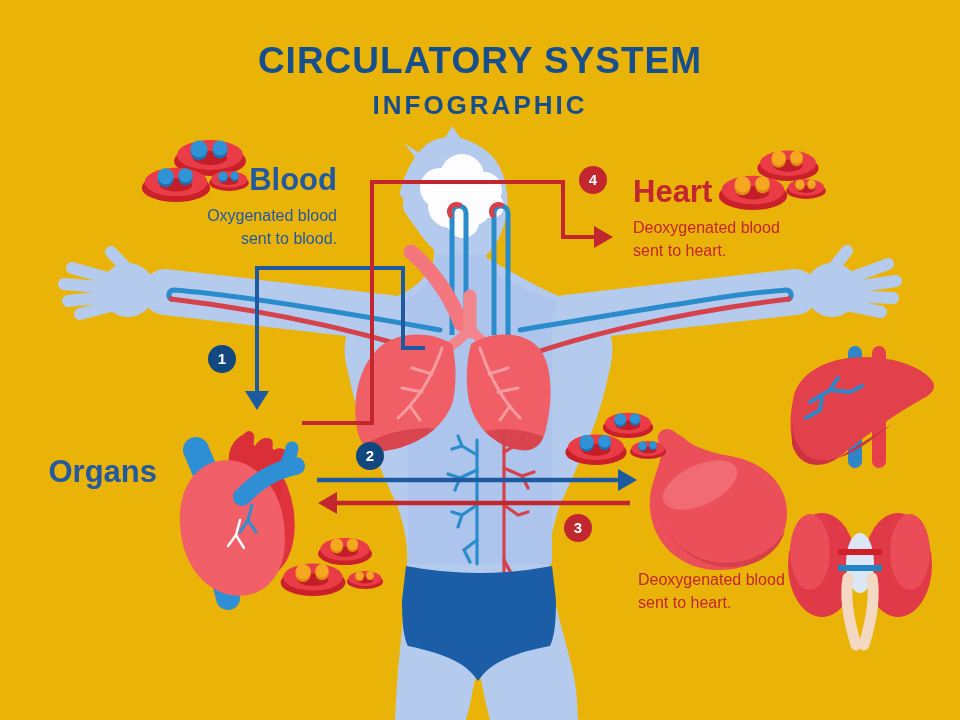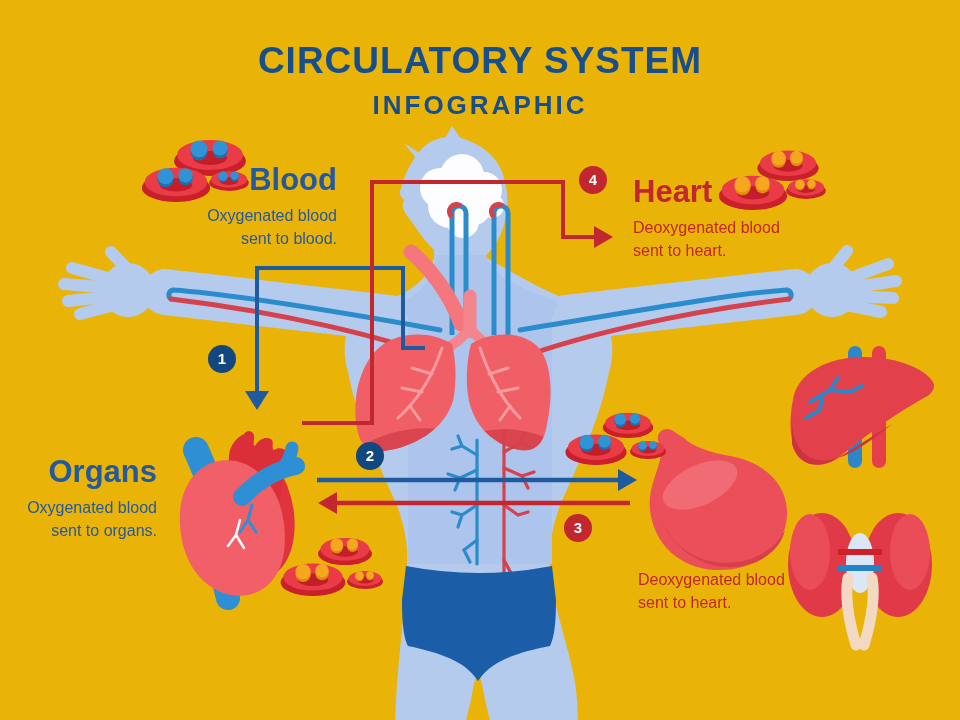--- a/index.html
+++ b/index.html
@@ -288,21 +288,20 @@
     <p>Oxygenated blood sent to blood.</p>
   </div>
 
   <div id="lungs-block" class="label-block red-text align-l">
     <h2>Heart</h2>
     <p>Deoxygenated blood sent to heart.</p>
   </div>
 
   <div id="heart-block" class="label-block blue-text align-r">
     <h2>Organs</h2>
-    <p>Oxygenated blood sent to organs.</p>
   </div>
 
   <div id="organs-block" class="label-block red-text align-l">
     <p>Deoxygenated blood sent to heart.</p>
   </div>
 
   <div id="badge-1" class="badge badge-blue">1</div>
   <div id="badge-2" class="badge badge-blue">2</div>
   <div id="badge-3" class="badge badge-red">3</div>
   <div id="badge-4" class="badge badge-red">4</div>

